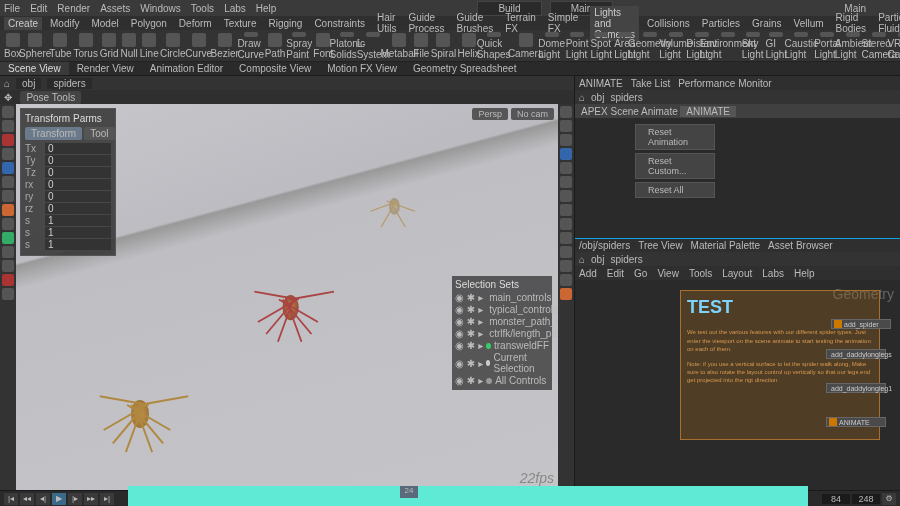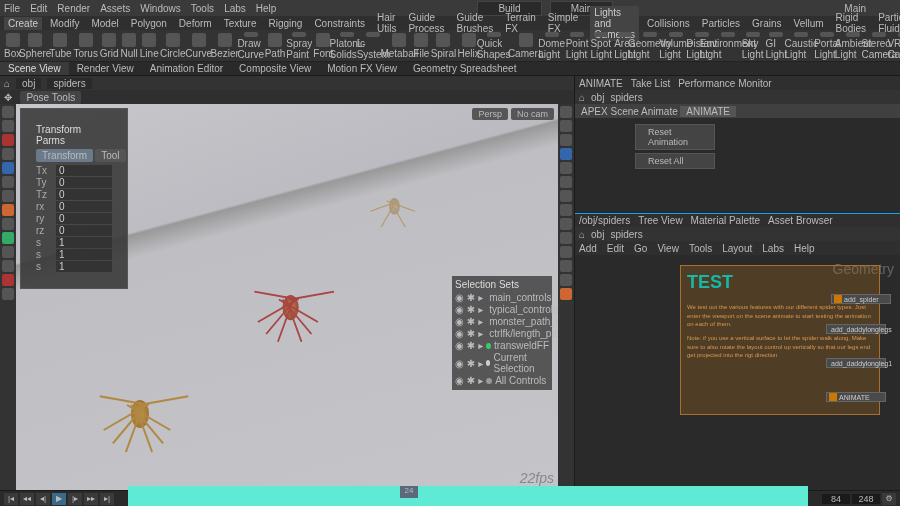--- a/index.html
+++ b/index.html
@@ -26,21 +26,21 @@
 .vp-sub .pill{background:#444;padding:1px 6px;border-radius:2px}
 .vp-body{flex:1;display:flex;position:relative}
 .tool-col{width:16px;background:#333;display:flex;flex-direction:column;gap:2px;padding:2px;align-items:center}
 .tool-col .t{width:12px;height:12px;background:#555;border-radius:2px;cursor:pointer}
 .tool-col .t.red{background:#a33}
 .tool-col .t.blue{background:#36a}
 .tool-col .t.orange{background:#c63}
 .tool-col .t.green{background:#3a6}
 .viewport{flex:1;background:linear-gradient(160deg,#c8c7cc 0%,#b8b7bd 45%,#a8a7ad 100%);position:relative;overflow:hidden}
 .viewport .terrain{position:absolute;inset:0;background:linear-gradient(165deg,transparent 0%,transparent 30%,#999 30.5%,#bfbec3 35%,#c5c4c9 100%)}
-.parms-panel{position:absolute;top:4px;left:4px;width:108px;background:rgba(50,50,50,0.85);border:1px solid #555;padding:15px;font-size:9px}
+.parms-panel{position:absolute;top:4px;left:4px;width:96px;background:rgba(50,50,50,0.85);border:1px solid #555;padding:4px;font-size:9px}
 .parms-panel .hdr{color:#ddd;margin-bottom:3px}
 .parms-panel .btns{display:flex;gap:2px;margin-bottom:3px}
 .parms-panel .btns span{background:#555;padding:1px 6px;border-radius:2px;cursor:pointer}
 .parms-panel .btns span.active{background:#6a7a8a}
 .parms-panel .row{display:flex;gap:4px;margin-bottom:1px;align-items:center}
 .parms-panel .row .lbl{width:16px;color:#aaa}
 .parms-panel .row .val{flex:1;background:#333;padding:0 3px;color:#ccc;height:11px}
 .vp-top-btns{position:absolute;top:4px;right:4px;display:flex;gap:3px}
 .vp-top-btns span{background:rgba(60,60,60,0.8);padding:1px 6px;border-radius:2px;font-size:9px;cursor:pointer}
 .spider{position:absolute;width:120px;height:100px}
@@ -60,21 +60,21 @@
 .anim-tabs{height:14px;background:#2f2f2f;display:flex;align-items:center;font-size:9px;padding:0 4px;gap:8px;color:#999}
 .anim-header{height:14px;background:#333;display:flex;align-items:center;padding:0 4px;font-size:9px;gap:6px}
 .anim-title{height:14px;background:#404040;display:flex;align-items:center;padding:0 6px;font-size:9px;color:#ddd}
 .reset-panel{padding:6px 60px;background:#2a2a2a}
 .reset-panel .btn{background:#444;padding:2px 12px;margin-bottom:3px;width:80px;font-size:9px;cursor:pointer;border:1px solid #555}
 .net-tabs{height:14px;background:#2f2f2f;display:flex;align-items:center;font-size:9px;padding:0 4px;gap:8px;color:#999;border-top:1px solid #0ea5e9}
 .net-header{height:14px;background:#333;display:flex;align-items:center;padding:0 4px;font-size:9px;gap:6px}
 .net-menu{height:14px;background:#2f2f2f;display:flex;align-items:center;padding:0 4px;font-size:9px;gap:10px;color:#999}
 .network{flex:1;background:#2a2a2a;position:relative;overflow:hidden}
 .net-card{position:absolute;right:20px;top:10px;width:200px;height:150px;background:rgba(150,100,30,0.35);border:1px solid #a87030;padding:6px}
-.net-card .test{font-size:18px;color:#14b8a6;font-weight:bold;margin-bottom:10px}
+.net-card .test{font-size:18px;color:#7dd3fc;font-weight:bold;margin-bottom:10px}
 .net-card .note{font-size:6px;color:#d89850;line-height:1.4;margin-bottom:6px}
 .geo-label{position:absolute;right:6px;top:6px;font-size:14px;color:#666}
 .node{position:absolute;width:60px;height:10px;background:#4a4a4a;border:1px solid #666;font-size:7px;display:flex;align-items:center;padding:0 2px;color:#ccc}
 .node .flag{width:8px;height:8px;background:#c70;margin-right:2px}
 .timeline{height:16px;background:#2a2a2a;border-top:1px solid #1a1a1a;display:flex;align-items:center;padding:0 4px;gap:2px}
 .timeline .btn{width:14px;height:12px;background:#3a3a3a;cursor:pointer;display:flex;align-items:center;justify-content:center;font-size:8px}
 .timeline .btn.play{background:#3a6a8a}
 .timeline .track{flex:1;height:25px;background:#5eead4;position:relative;margin:0 12px}
 .timeline .handle{position:absolute;left:40%;width:18px;height:12px;background:#5a6a7a;font-size:8px;text-align:center}
 .timeline .num{width:28px;background:#1a1a1a;text-align:center;font-size:9px}
@@ -478,20 +478,21 @@
       <span>⌂</span>
       <span class="crumb">obj</span>
       <span class="crumb">spiders</span>
     </div>
     <div class="anim-title">
       <span>APEX Scene Animate</span>&nbsp;
       <span style="background:#555;padding:0 6px">ANIMATE</span>
     </div>
     <div class="reset-panel">
       <div class="btn">Reset Animation</div>
+      <div class="btn">Reset Custom...</div>
       <div class="btn">Reset All</div>
     </div>
     <div style="flex:0.15"></div>
     <div class="net-tabs">
       <span class="tab active">/obj/spiders</span>
       <span>Tree View</span>
       <span>Material Palette</span>
       <span>Asset Browser</span>
     </div>
     <div class="net-header">

